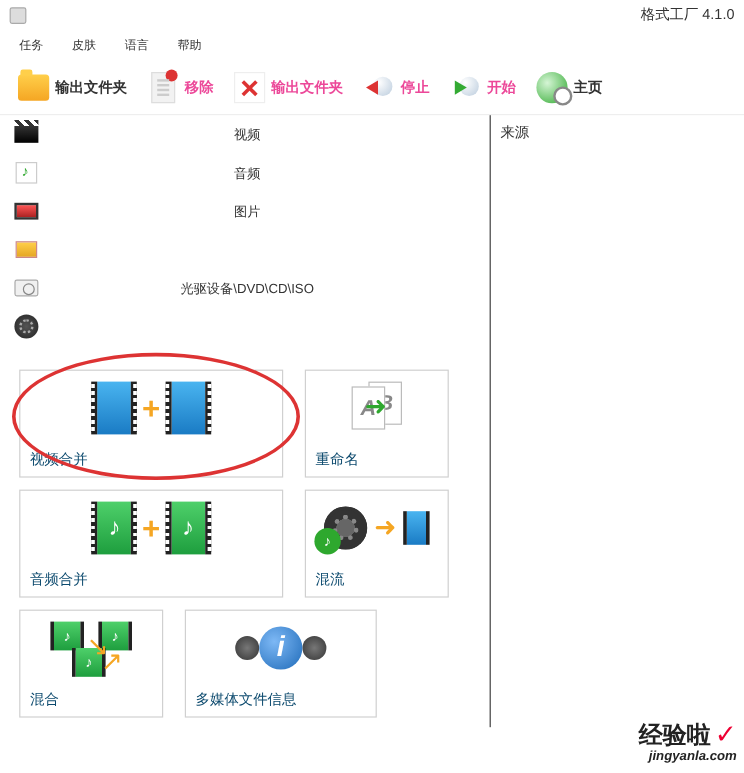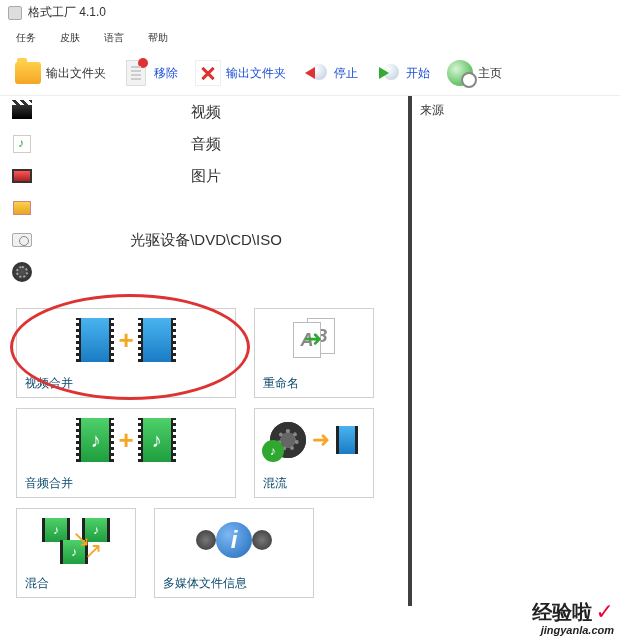--- a/index.html
+++ b/index.html
@@ -1,48 +1,48 @@
 <!DOCTYPE html>
 <html><head>
 <meta charset="utf-8">
 <style>
 * { box-sizing: border-box; margin: 0; padding: 0; font-family: "Microsoft YaHei", sans-serif; }
 body { width: 620px; height: 644px; background: #fff; font-size: 12px; color: #333; position: relative; overflow: hidden; }
-.titlebar { display: flex; align-items: center; padding: 4px 8px; gap: 6px; }
+.titlebar { display: flex; align-items: center; padding: 4px 8px; gap: 6px; justify-content: space-between; }
 .titlebar .app-icon { width: 14px; height: 14px; background: #ddd; border: 1px solid #aaa; border-radius: 2px; }
 .menubar { display: flex; gap: 24px; padding: 6px 16px; font-size: 10px; color: #333; }
 .menubar span { cursor: default; }
 .toolbar { display: flex; align-items: center; padding: 4px 8px; gap: 4px; border-bottom: 1px solid #eee; }
-.tool-item { display: flex; align-items: center; gap: 4px; padding: 4px 6px; }
-.tool-item.disabled { color: #1d4ed8; }
+.tool-item { display: flex; align-items: center; gap: 4px; padding: 4px 6px; font-weight: bold; }
+.tool-item.disabled { color: #ec4899; }
 .tool-icon { width: 28px; height: 28px; display: flex; align-items: center; justify-content: center; }
 .folder-icon { width: 26px; height: 22px; background: linear-gradient(#ffcf4a,#f5a623); border-radius: 3px; position: relative; }
 .folder-icon::before { content: ""; position: absolute; top: -4px; left: 2px; width: 10px; height: 5px; background: #ffcf4a; border-radius: 2px 2px 0 0; }
 .gear-icon { width: 26px; height: 26px; border-radius: 50%; background: radial-gradient(circle at 35% 35%, #fff, #5aa6e0 60%); border: 1px solid #ccc; position: relative; }
 .gear-icon::after { content:""; position:absolute; inset:6px; border:3px solid #2a6aa8; border-left-color:transparent; border-top-color:transparent; border-radius:50%; transform:rotate(45deg);}
 .doc-icon { width: 20px; height: 26px; background: #f2f2f2; border: 1px solid #ddd; position: relative; }
 .doc-icon::after { content:""; position:absolute; left:4px; right:4px; top:5px; height:2px; background:#ccc; box-shadow:0 4px 0 #ccc,0 8px 0 #ccc,0 12px 0 #ccc; }
 .doc-icon .minus { position:absolute; top:-3px; right:-3px; width:10px; height:10px; background:#d33; border-radius:50%; }
 .x-icon { width: 26px; height: 26px; border:1px solid #eee; position: relative; background:#fff; }
 .x-icon::before,.x-icon::after { content:""; position:absolute; left:4px; right:4px; top:11px; height:3px; background:#d33; }
 .x-icon::before { transform:rotate(45deg);} .x-icon::after{ transform:rotate(-45deg);}
 .arrow-icon { width:26px; height:26px; position:relative; }
 .arrow-icon .ball { width:16px; height:16px; border-radius:50%; background:radial-gradient(circle at 30% 30%,#fff,#bcd); position:absolute; right:2px; top:4px; }
 .arrow-icon .arr { position:absolute; width:0; height:0; border-top:6px solid transparent; border-bottom:6px solid transparent; }
 .arrow-icon.stop .arr { border-right:10px solid #d33; left:2px; top:7px; }
 .arrow-icon.start .arr { border-left:10px solid #3a3; left:4px; top:7px; }
 .globe-icon { width:26px; height:26px; border-radius:50%; background:radial-gradient(circle at 35% 35%,#d5f5d5,#2ea82e); position:relative; }
 .globe-icon::after { content:""; position:absolute; right:-4px; bottom:-2px; width:12px; height:12px; border:2px solid #888; border-radius:50%; background:#fff; }
 .main-row { display: flex; }
 .left-col { width: 408px; }
-.right-col { flex:1; padding: 6px 8px; color: #333; border-left: 4px solid #404040; }
+.right-col { flex:1; padding: 6px 8px; color: #333; border-left: 1px solid #404040; }
 .cat-list { position: relative; }
 .cat-row { display: flex; align-items: center; height: 32px; }
 .cat-ico { width: 44px; display: flex; align-items: center; justify-content: center; }
-.cat-txt { flex:1; text-align: center; font-size: 15px; color: #333; padding-right: 40px; }
+.cat-txt { flex:1; text-align: center; font-size: 11px; color: #333; padding-right: 40px; }
 .empty { height: 12px; }
 .sq { width: 20px; height: 18px; display:flex; align-items:center; justify-content:center; }
 .ico-clapper { background: linear-gradient(#333,#000); width:20px; height:14px; position:relative; }
 .ico-clapper::before { content:""; position:absolute; top:-5px; left:0; right:0; height:5px; background:repeating-linear-gradient(45deg,#fff 0 3px,#333 3px 6px); }
 .ico-note { position:relative; width:18px; height:18px; border:1px solid #ccc; background:#fff; }
 .ico-note::after { content:"♪"; color:#2ea82e; font-size:12px; position:absolute; left:4px; top:0;}
 .ico-pic { width:20px; height:14px; background:linear-gradient(#f55,#a22); border:2px solid #333; }
 .ico-doc { width:18px; height:14px; background:linear-gradient(#ffcf4a,#e5a623); border:1px solid #c88; }
 .ico-drive { width:20px; height:14px; border:1px solid #aaa; border-radius:2px; position:relative; background:#f0f0f0; }
 .ico-drive::after{content:"";position:absolute;left:6px;top:2px;width:8px;height:8px;border:1px solid #888;border-radius:50%;}

